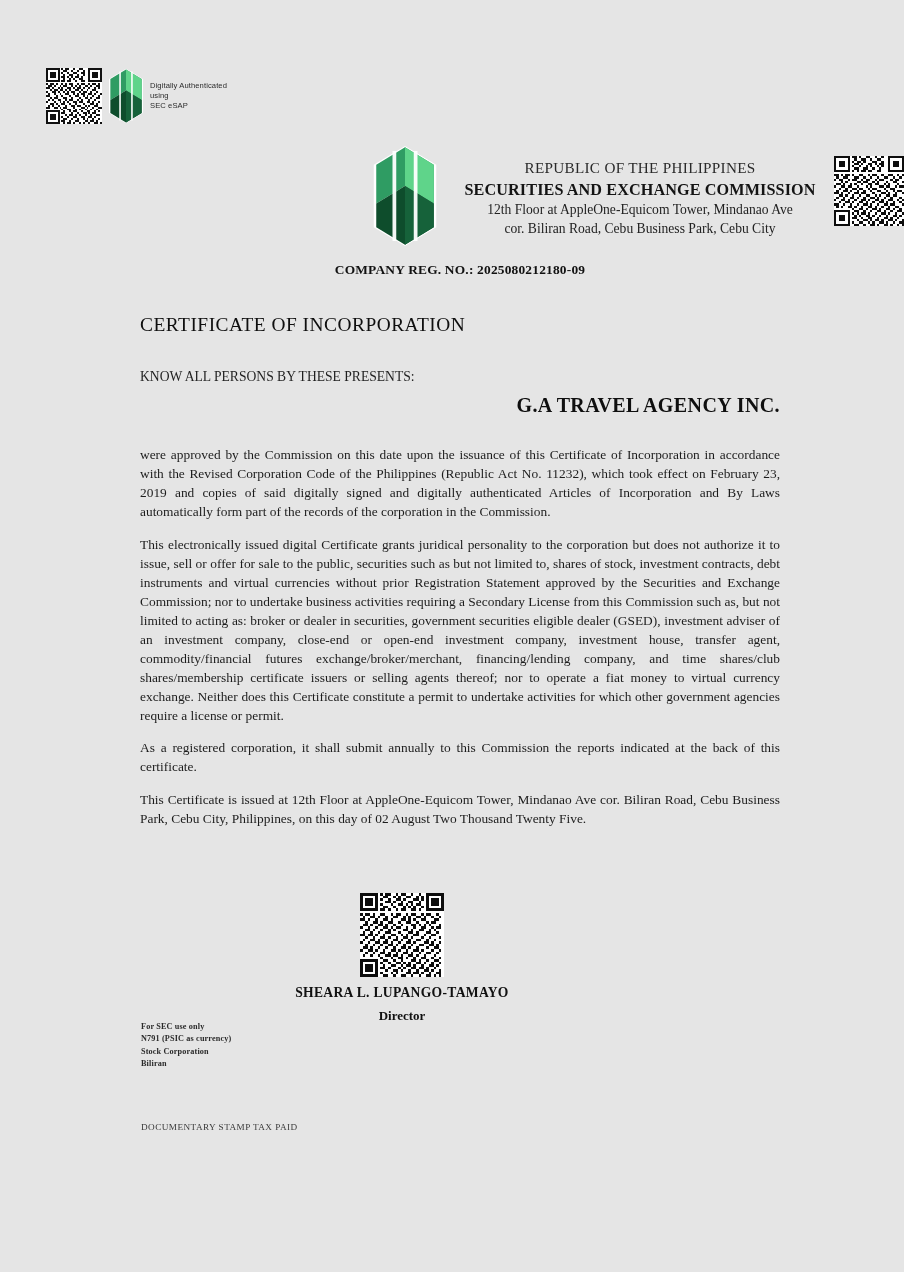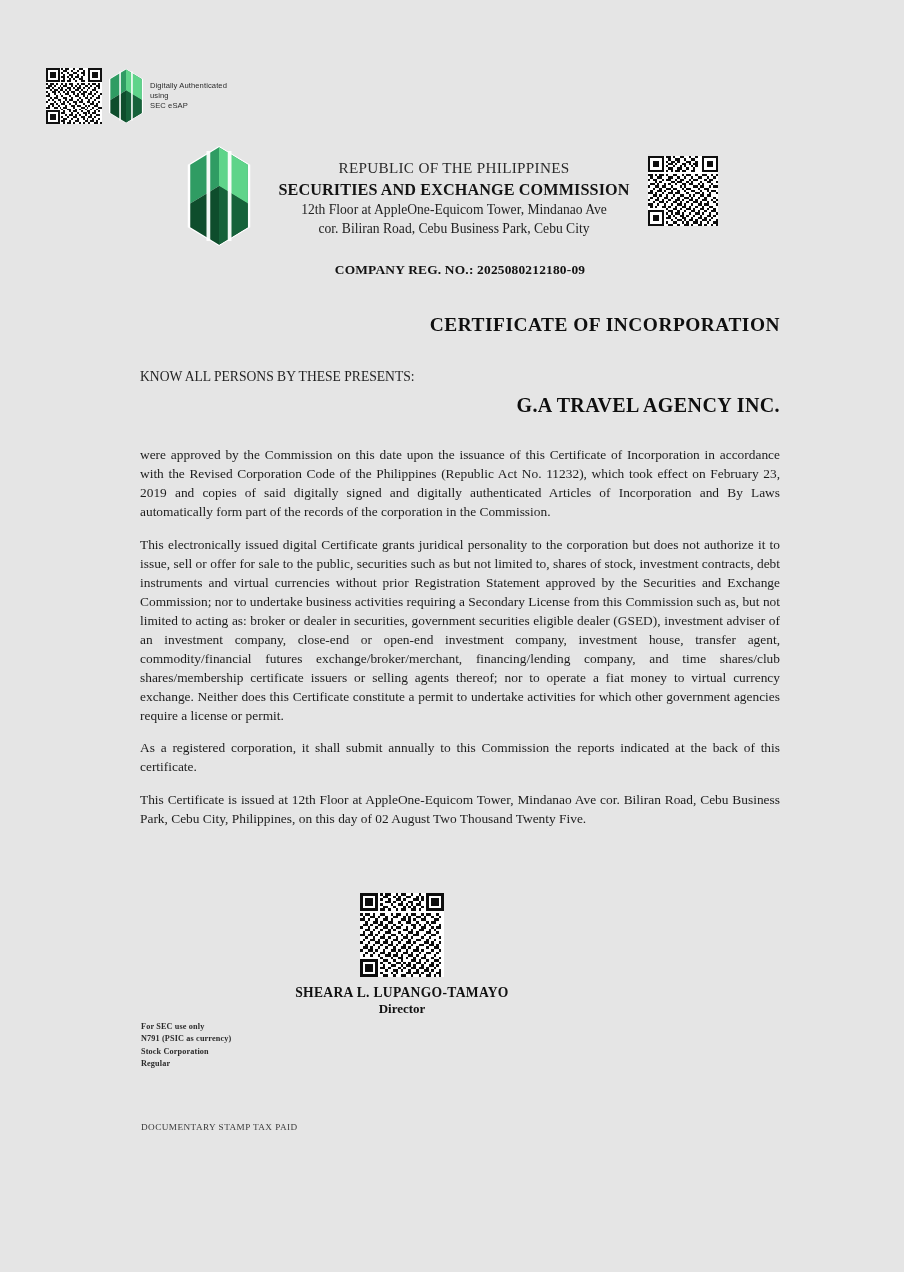--- a/index.html
+++ b/index.html
@@ -46,21 +46,21 @@
     letter-spacing: 0.1px;
   }
 
   
   #letterhead {
     position: absolute;
     left: 0;
     top: 144px;
     width: 904px;
     display: flex;
-    justify-content: center;
+    justify-content: flex-end;
     align-items: flex-start;
   }
   #letterhead .lh-logo {
     width: 66px;
     height: 100px;
     flex: 0 0 auto;
     margin-top: 2px;
   }
   #letterhead .lh-center {
     flex: 0 0 auto;
@@ -103,23 +103,23 @@
   }
   #reg-no {
     text-align: center;
     font-size: 13.4px;
     font-weight: bold;
     letter-spacing: 0.2px;
     color: #111;
     margin-bottom: 36px;
   }
   #cert-title {
-    text-align: right;
+    text-align: left;
     font-size: 19.4px;
-    font-weight: bold;
+    font-weight: normal;
     letter-spacing: 0.5px;
     color: #0f0f0f;
     margin-bottom: 33px;
   }
   #know-all {
     font-size: 13.6px;
     color: #1f1f1f;
     margin-bottom: 9px;
   }
   #certify-line {
@@ -166,21 +166,21 @@
     font-size: 13.6px;
     font-weight: bold;
     letter-spacing: 0.3px;
     color: #111;
     margin-top: 8px;
   }
   #sig-role {
     font-size: 13px;
     font-weight: bold;
     color: #111;
-    margin-top: 0;
+    margin-top: 7px;
   }
   #signature-block .sig-inner {
     display: inline-block;
     margin-right: 100px;
   }
 
   
   #sec-use {
     position: absolute;
     left: 141px;
@@ -1059,18 +1059,18 @@
 
       <div id="sig-name">SHEARA L. LUPANGO-TAMAYO</div>
       <div id="sig-role">Director</div>
     </div>
   </div>
 
   <div id="sec-use">
     <div>For SEC use only</div>
     <div>N791 (PSIC as currency)</div>
     <div>Stock Corporation</div>
-    <div>Regular</div>
+    <div>Biliran</div>
   </div>
 
   <div id="stamp-tax">DOCUMENTARY STAMP TAX PAID</div>
 
 </div>
 
 </body></html>

